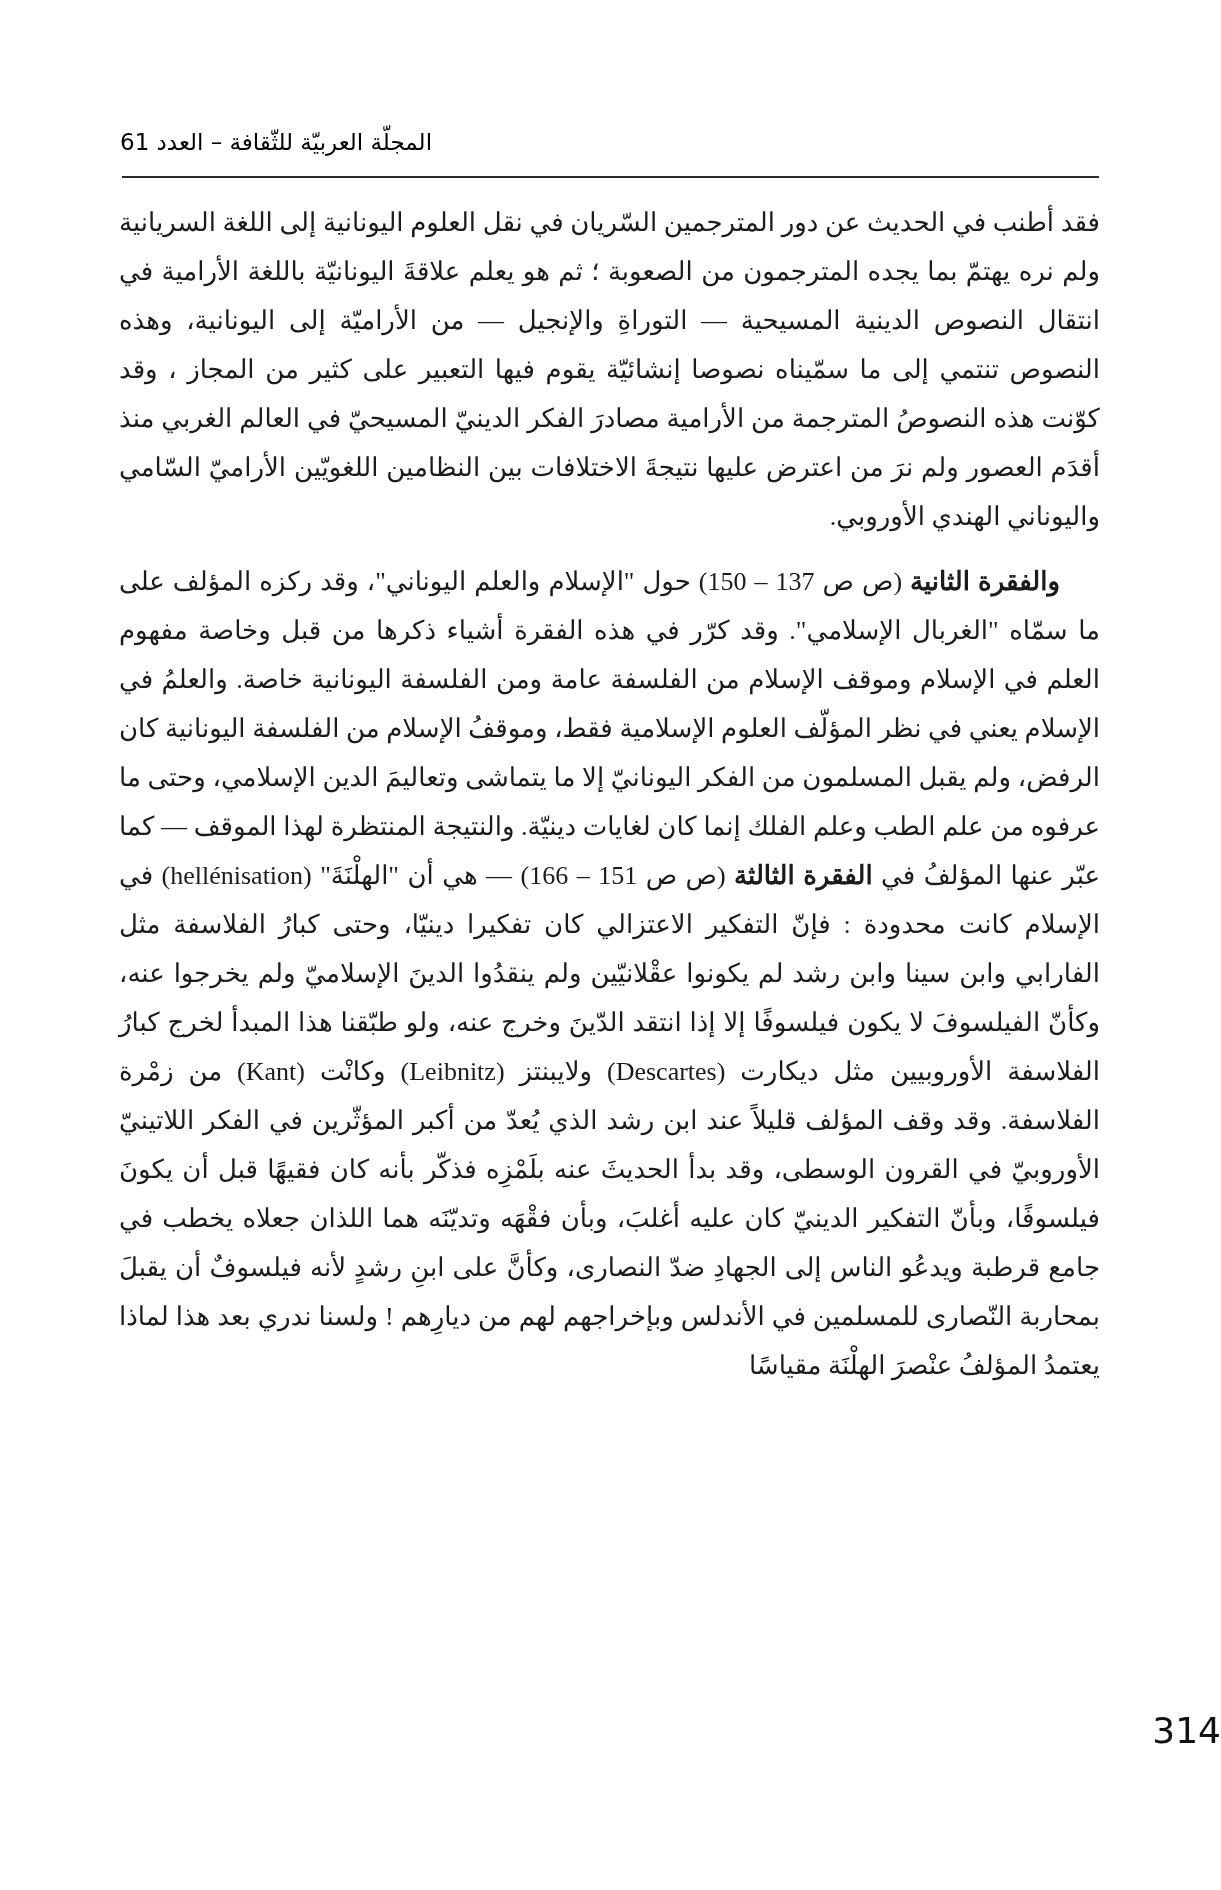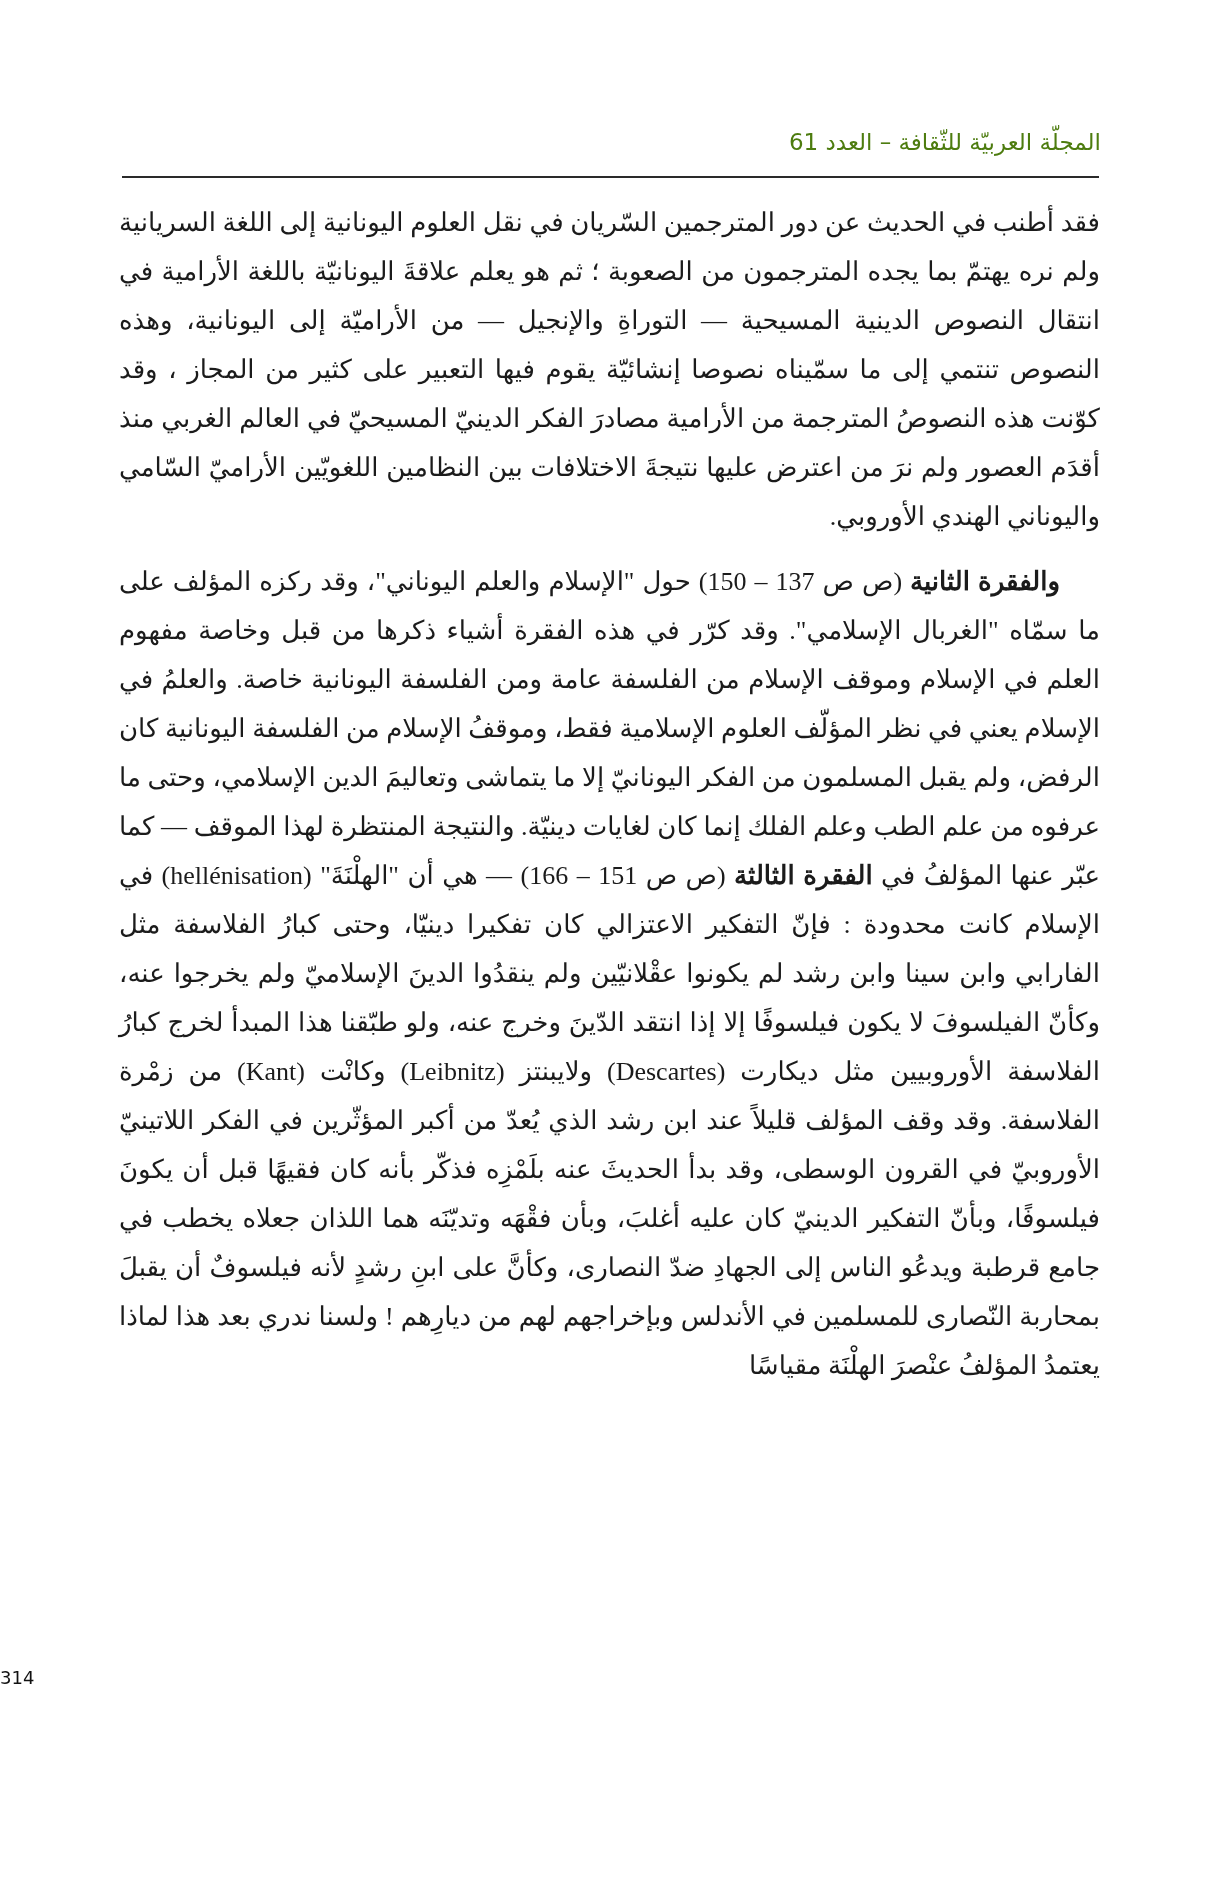--- a/index.html
+++ b/index.html
@@ -16,24 +16,24 @@
     color: #1b1b1b;
     font-family: "DejaVu Sans", sans-serif;
     direction: rtl;
     overflow: hidden;
   }
   .journal-header {
     position: absolute;
     top: 126px;
     right: 120px;
     left: 120px;
-    text-align: right;
+    text-align: left;
     font-size: 23px;
     line-height: 1.4;
-    color: #4d7c0f;
+    color: #000000;
   }
   .header-rule {
     position: absolute;
     top: 176px;
     right: 122px;
     left: 122px;
     border-top: 2px solid #2a2a2a;
   }
   .page-body {
     position: absolute;
@@ -52,25 +52,25 @@
   }
   .para-2 {
     margin-top: 16px !important;
     text-indent: 40px;
   }
   .para-2 b {
     font-weight: bold;
   }
   .page-number {
     position: absolute;
-    top: 1667px;
+    top: 1710px;
     left: 0;
     right: 0;
-    text-align: left;
-    font-size: 18px;
+    text-align: right;
+    font-size: 36px;
     direction: ltr;
     color: #111;
   }
 </style>
 </head>
 <body>
 
 <div class="page">
 
   <div class="journal-header">المجلّة العربيّة للثّقافة – العدد 61</div>

